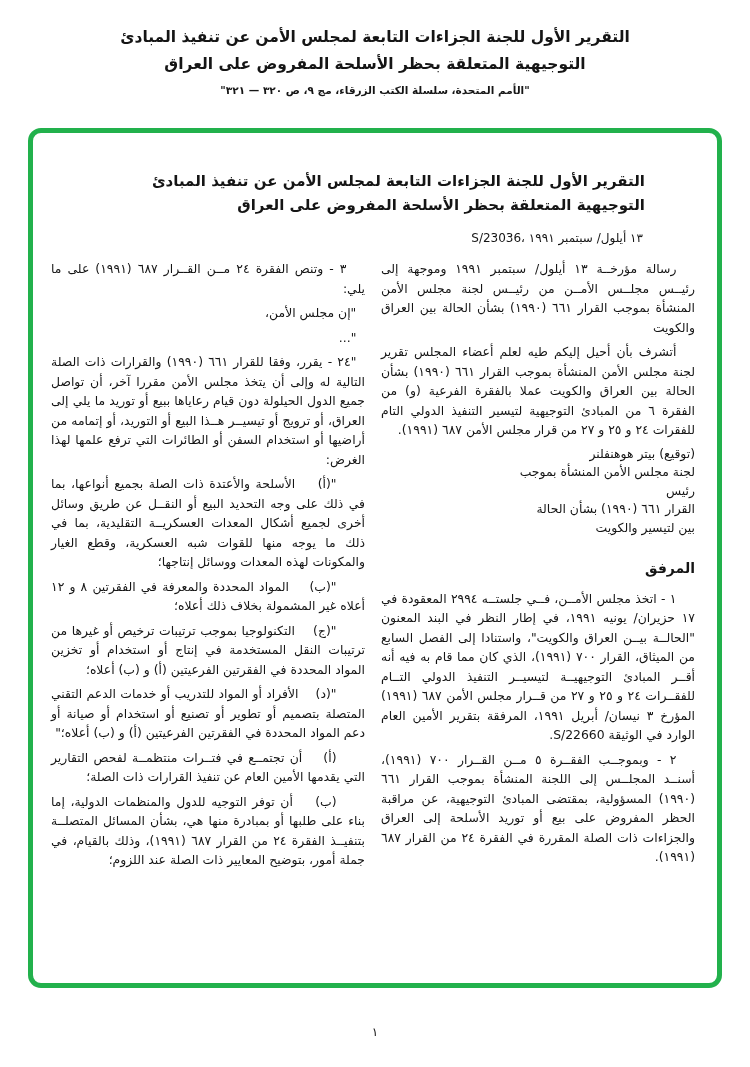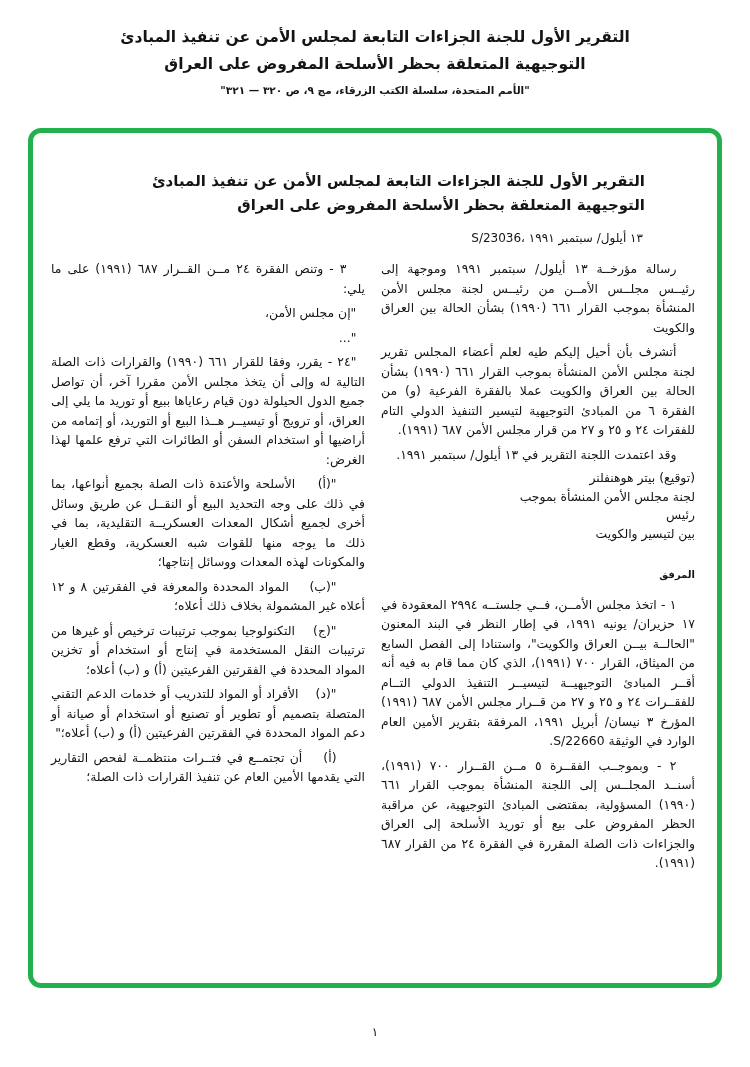--- a/index.html
+++ b/index.html
@@ -74,21 +74,21 @@
   .bold { font-weight: normal; }
   .ind   { text-indent: 1.5em; }
   .ind-sm{ text-indent: 0.7em; }
   .ind-lg{ text-indent: 2.3em; }
   .sig-block {
     line-height: 18.5px;
     margin: 4px 0 12px 0;
   }
   .annex-heading {
     font-weight: bold;
-    font-size: 10px;
+    font-size: 14px;
     margin: 22px 0 10px 0;
     text-align: right;
   }
   .annex-title { margin-bottom: 7px; }
   
   .page-num {
     position: absolute;
     bottom: 28px;
     left: 0;
     width: 100%;
@@ -112,45 +112,46 @@
     <span style="display:block">التوجيهية المتعلقة بحظر الأسلحة المفروض على العراق</span>
   </h1>
 
   <div class="doc-symbol-line">S/23036، ١٣ أيلول/ سبتمبر ١٩٩١</div>
 
   <div class="columns">
 
     <section class="col">
       <p class="bold ind">رسالة مؤرخــة ١٣ أيلول/ سبتمبر ١٩٩١ وموجهة إلى رئيــس مجلــس الأمــن من رئيــس لجنة مجلس الأمن المنشأة بموجب القرار ٦٦١ (١٩٩٠) بشأن الحالة بين العراق والكويت</p>
       <p class="ind">أتشرف بأن أحيل إليكم طيه لعلم أعضاء المجلس تقرير لجنة مجلس الأمن المنشأة بموجب القرار ٦٦١ (١٩٩٠) بشأن الحالة بين العراق والكويت عملا بالفقرة الفرعية (و) من الفقرة ٦ من المبادئ التوجيهية لتيسير التنفيذ الدولي التام للفقرات ٢٤ و ٢٥ و ٢٧ من قرار مجلس الأمن ٦٨٧ (١٩٩١).</p>
-      <p class="ind">وقد اعتمدت اللجنة التقرير في ١٣ أيلول/ سبتمبر ١٩٩١.</p>
 
       <div class="sig-block">
         <div>
           <span class="bold">(توقيع)</span>
           <span>بيتر هوهنفلنر</span>
         </div>
         <div>لجنة مجلس الأمن المنشأة بموجب</div>
         <div>رئيس</div>
+        <div>القرار ٦٦١ (١٩٩٠) بشأن الحالة</div>
         <div>بين لتيسير والكويت</div>
       </div>
 
       <h2 class="annex-heading">المرفق</h2>
       <p class="ind">١ - اتخذ مجلس الأمــن، فــي جلستــه ٢٩٩٤ المعقودة في ١٧ حزيران/ يونيه ١٩٩١، في إطار النظر في البند المعنون "الحالــة بيــن العراق والكويت"، واستنادا إلى الفصل السابع من الميثاق، القرار ٧٠٠ (١٩٩١)، الذي كان مما قام به فيه أنه أقــر المبادئ التوجيهيــة لتيسيــر التنفيذ الدولي التــام للفقــرات ٢٤ و ٢٥ و ٢٧ من قــرار مجلس الأمن ٦٨٧ (١٩٩١) المؤرخ ٣ نيسان/ أبريل ١٩٩١، المرفقة بتقرير الأمين العام الوارد في الوثيقة S/22660.</p>
       <p class="ind">٢ - وبموجــب الفقــرة ٥ مــن القــرار ٧٠٠ (١٩٩١)، أسنــد المجلــس إلى اللجنة المنشأة بموجب القرار ٦٦١ (١٩٩٠) المسؤولية، بمقتضى المبادئ التوجيهية، عن مراقبة الحظر المفروض على بيع أو توريد الأسلحة إلى العراق والجزاءات ذات الصلة المقررة في الفقرة ٢٤ من القرار ٦٨٧ (١٩٩١).</p>
     </section>
 
     <section class="col">
       <p class="ind">٣ - وتنص الفقرة ٢٤ مــن القــرار ٦٨٧ (١٩٩١) على ما يلي:</p>
       <p class="ind-sm">"إن مجلس الأمن،</p>
       <p class="ind-sm">"...</p>
       <p class="ind-sm">"٢٤ - يقرر، وفقا للقرار ٦٦١ (١٩٩٠) والقرارات ذات الصلة التالية له وإلى أن يتخذ مجلس الأمن مقررا آخر، أن تواصل جميع الدول الحيلولة دون قيام رعاياها ببيع أو توريد ما يلي إلى العراق، أو ترويج أو تيسيــر هــذا البيع أو التوريد، أو إتمامه من أراضيها أو استخدام السفن أو الطائرات التي ترفع علمها لهذا الغرض:</p>
       <p class="ind-lg">"(أ)&nbsp;&nbsp;&nbsp;&nbsp;الأسلحة والأعتدة ذات الصلة بجميع أنواعها، بما في ذلك على وجه التحديد البيع أو النقــل عن طريق وسائل أخرى لجميع أشكال المعدات العسكريــة التقليدية، بما في ذلك ما يوجه منها للقوات شبه العسكرية، وقطع الغيار والمكونات لهذه المعدات ووسائل إنتاجها؛</p>
       <p class="ind-lg">"(ب)&nbsp;&nbsp;&nbsp;&nbsp;المواد المحددة والمعرفة في الفقرتين ٨ و ١٢ أعلاه غير المشمولة بخلاف ذلك أعلاه؛</p>
       <p class="ind-lg">"(ج)&nbsp;&nbsp;&nbsp;&nbsp;التكنولوجيا بموجب ترتيبات ترخيص أو غيرها من ترتيبات النقل المستخدمة في إنتاج أو استخدام أو تخزين المواد المحددة في الفقرتين الفرعيتين (أ) و (ب) أعلاه؛</p>
       <p class="ind-lg">"(د)&nbsp;&nbsp;&nbsp;&nbsp;الأفراد أو المواد للتدريب أو خدمات الدعم التقني المتصلة بتصميم أو تطوير أو تصنيع أو استخدام أو صيانة أو دعم المواد المحددة في الفقرتين الفرعيتين (أ) و (ب) أعلاه؛"</p>
       <p class="ind-lg">(أ)&nbsp;&nbsp;&nbsp;&nbsp;أن تجتمــع في فتــرات منتظمــة لفحص التقارير التي يقدمها الأمين العام عن تنفيذ القرارات ذات الصلة؛</p>
+      <p class="ind-lg">(ب)&nbsp;&nbsp;&nbsp;&nbsp;أن توفر التوجيه للدول والمنظمات الدولية، إما بناء على طلبها أو بمبادرة منها هي، بشأن المسائل المتصلــة بتنفيــذ الفقرة ٢٤ من القرار ٦٨٧ (١٩٩١)، وذلك بالقيام، في جملة أمور، بتوضيح المعايير ذات الصلة عند اللزوم؛</p>
     </section>
 
   </div>
 </main>
 
 <footer class="page-num">١</footer>
 
 </body></html>

